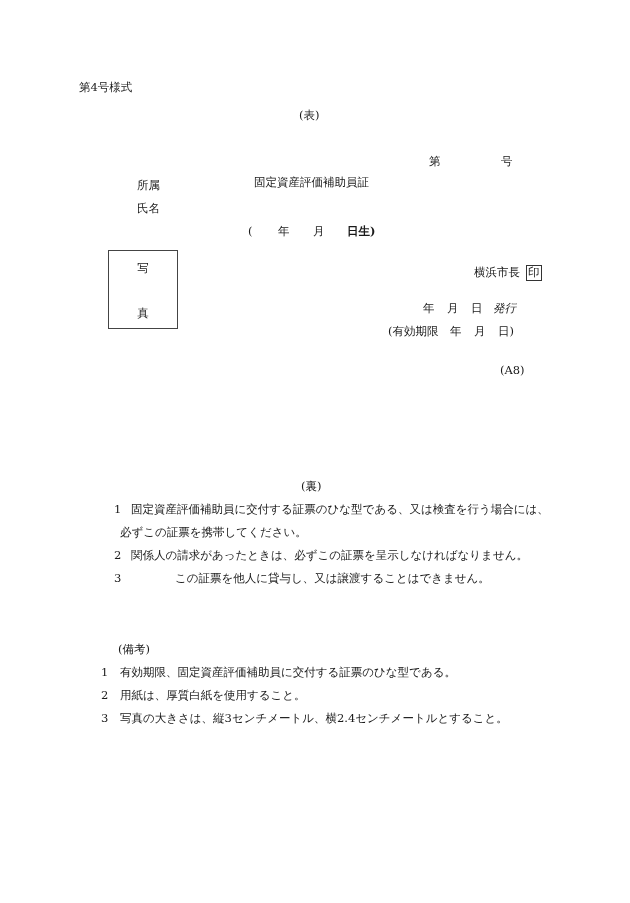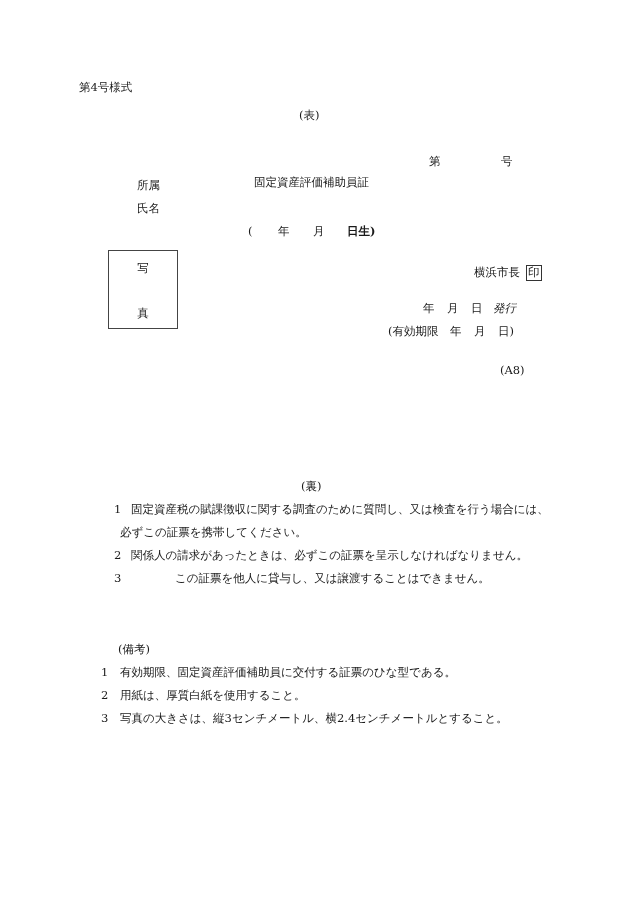--- a/index.html
+++ b/index.html
@@ -86,21 +86,21 @@
   <span class="abs" style="left:474px; top:326px;">月</span>
   <span class="abs" style="left:498px; top:326px;">日)</span>
 </div>
 
 <div class="abs" style="left:500px; top:365px;">(A8)</div>
 
 <div class="abs" style="left:301px; top:481px;">(裏)</div>
 
 <div>
   <span class="abs" style="left:114px; top:504px;">1</span>
-  <span class="abs" style="left:131px; top:504px;">固定資産税の賦課徴収に関する調査のために質問し、又は検査を行う場合には、</span>
+  <span class="abs" style="left:131px; top:504px;">固定資産評価補助員に交付する証票のひな型である、又は検査を行う場合には、</span>
   <span class="abs" style="left:120px; top:527px;">必ずこの証票を携帯してください。</span>
 </div>
 <div>
   <span class="abs" style="left:114px; top:550px;">2</span>
   <span class="abs" style="left:131px; top:550px;">関係人の請求があったときは、必ずこの証票を呈示しなければなりません。</span>
 </div>
 <div>
   <span class="abs" style="left:114px; top:573px;">3</span>
   <span class="abs" style="left:131px; top:573px;margin-left:44px;">この証票を他人に貸与し、又は譲渡することはできません。</span>
 </div>

